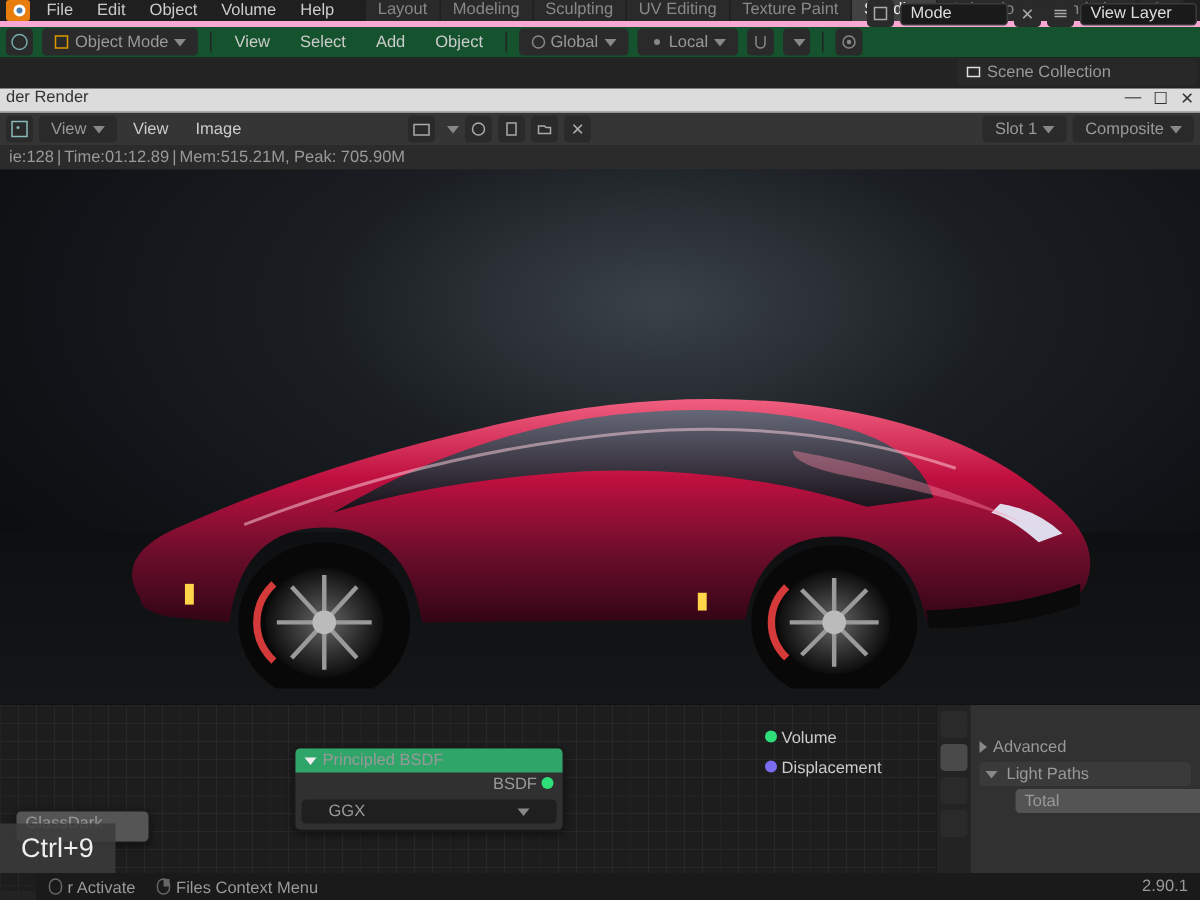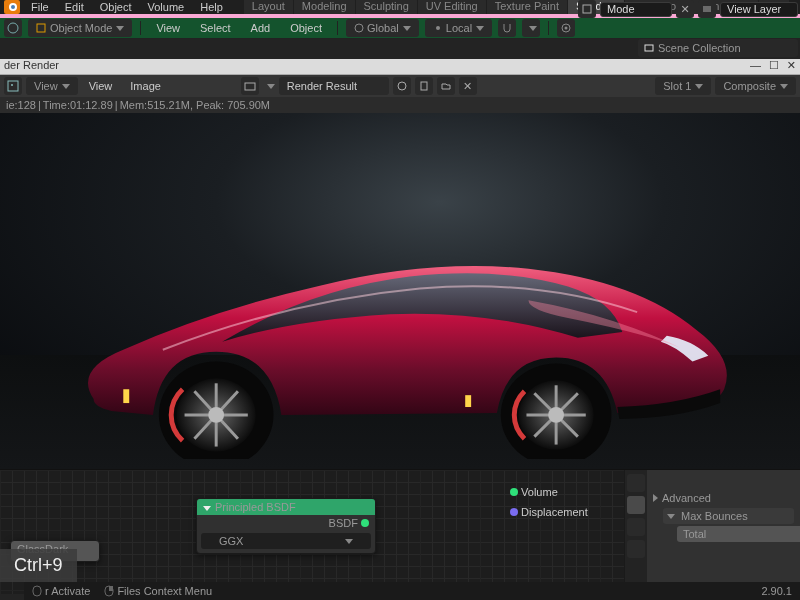--- a/index.html
+++ b/index.html
@@ -168,21 +168,20 @@
     </div>
   <div class="menu-item">View</div>
   <div class="menu-item">Image</div>
   <div style="flex:.38"></div>
   <div class="icon-btn">
       <svg width="12" height="12">
         <rect x="1" y="3" width="10" height="7" stroke="#aaa" fill="none"></rect>
       </svg>
     </div>
   <span class="chev"></span>
-  <div class="pill" style="width:110px">Render Result</div>
   <div class="icon-btn">
       <svg width="10" height="10">
         <circle cx="5" cy="5" r="4" stroke="#aaa" fill="none"></circle>
       </svg>
     </div>
   <div class="icon-btn">
       <svg width="10" height="10">
         <rect x="2" y="1" width="6" height="8" stroke="#aaa" fill="none"></rect>
       </svg>
     </div>
@@ -309,23 +308,23 @@
       <div class="ptab"></div>
       <div class="ptab active"></div>
       <div class="ptab"></div>
       <div class="ptab"></div>
     </div>
     <div class="props-body">
       <div class="props-row">
           <span class="chev-r"></span>
           <span>Advanced</span>
         </div>
-      <div class="props-row props-header" style="margin-left:10px">
+      <div class="props-row props-header">
           <span class="chev" style="margin-right:6px;margin-left:0"></span>
-          <span>Max Bounces</span>
+          <span>Light Paths</span>
         </div>
       <div class="num-field">
         <span>Total</span>
         <span>12</span>
       </div>
     </div>
   </div>
 </div>
 
 <div class="statusbar">

